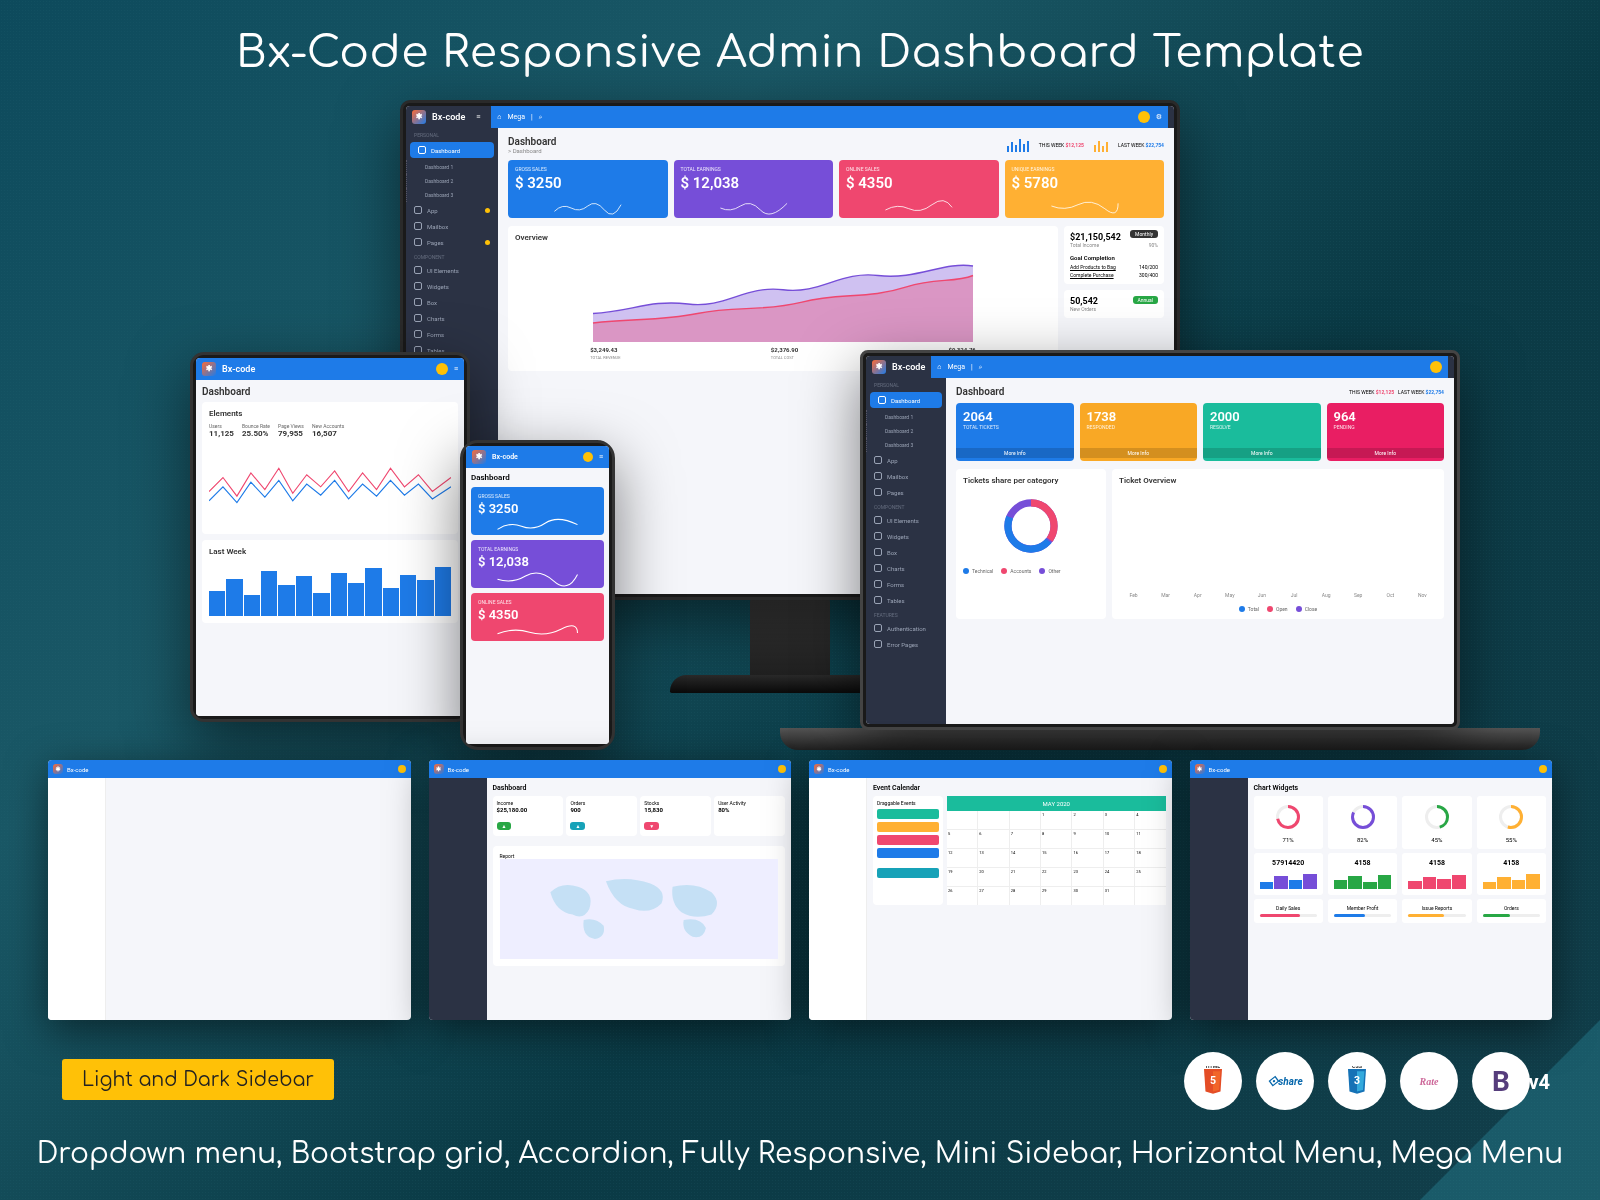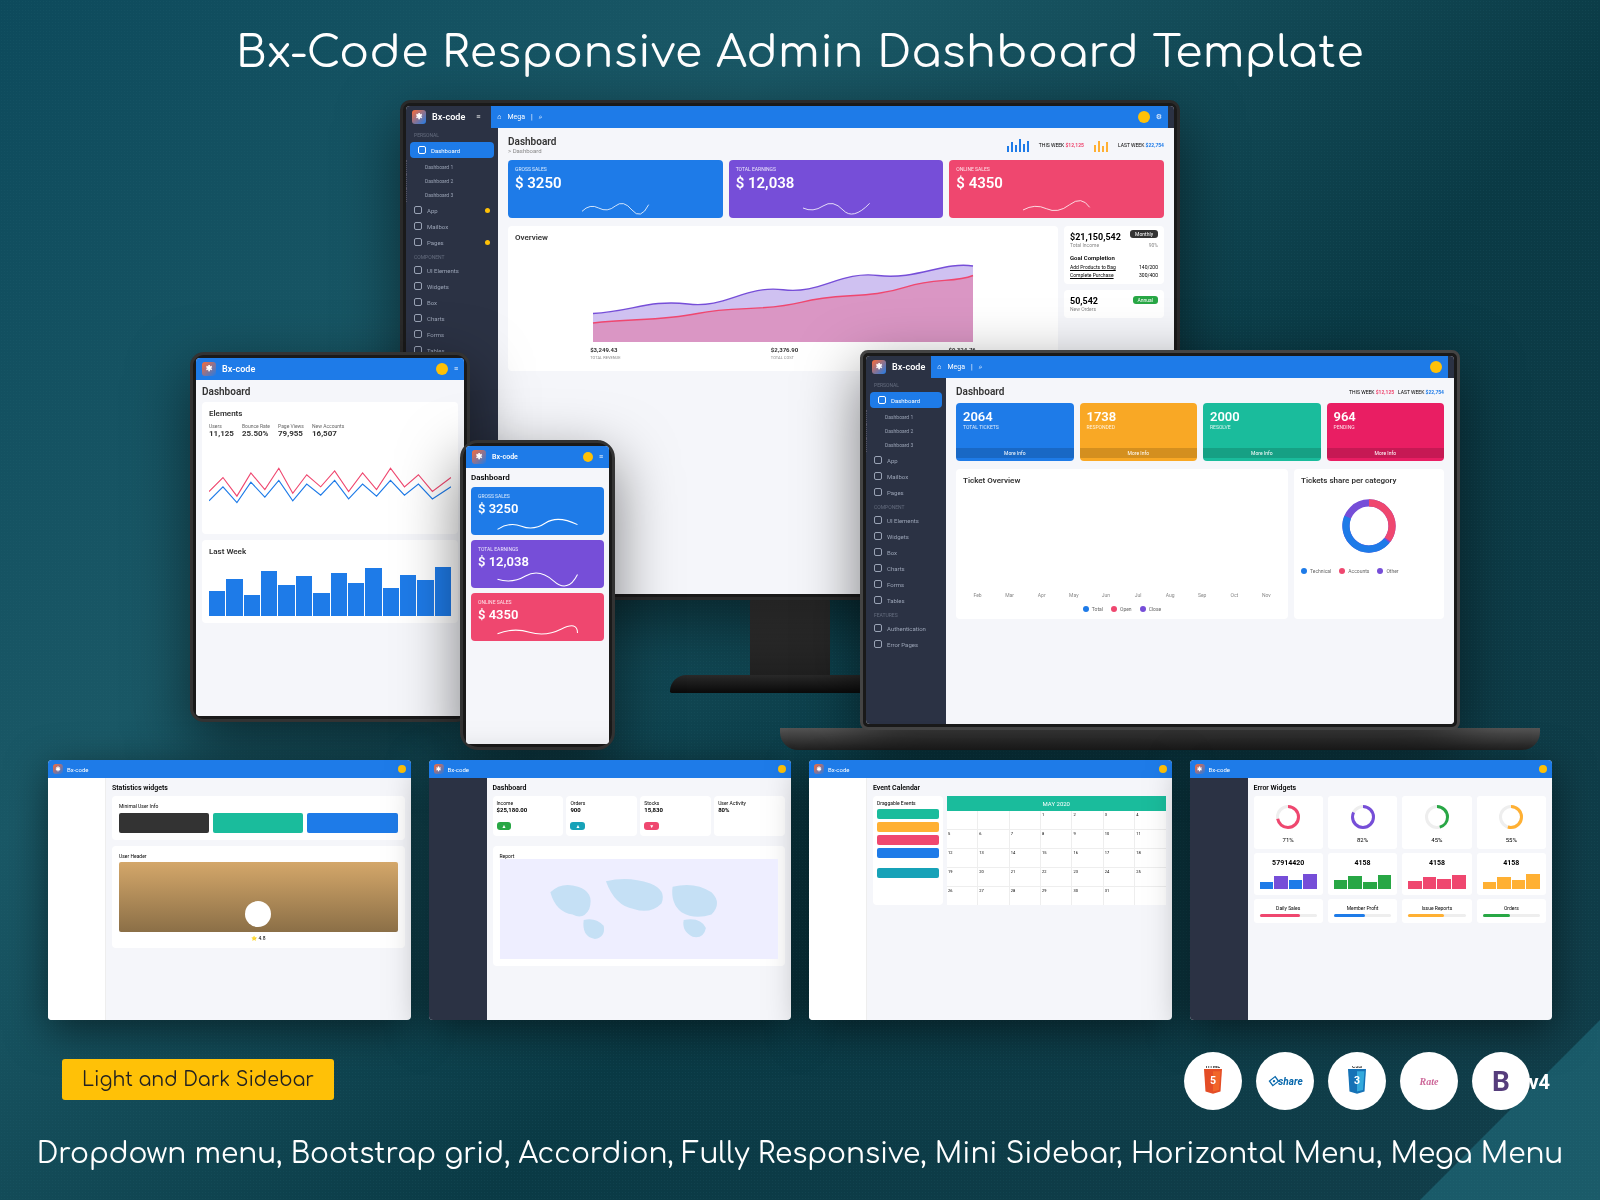--- a/index.html
+++ b/index.html
@@ -253,20 +253,29 @@
             </div>
             <div class="stat-card red">
               <div class="sc-label">ONLINE SALES</div>
               <div class="sc-value big">$ 4350</div>
               <div class="sc-spark">
                   <svg viewBox="0 0 100 30">
                     <path d="M0,18 Q18,8 35,16 T70,10 T100,14" stroke="#fff" stroke-width="1.5" fill="none" opacity=".8"></path>
                   </svg>
                 </div>
             </div>
+            <div class="stat-card orange">
+              <div class="sc-label">UNIQUE EARNINGS</div>
+              <div class="sc-value big">$ 5780</div>
+              <div class="sc-spark">
+                  <svg viewBox="0 0 100 30">
+                    <path d="M0,12 Q20,20 40,10 T80,16 T100,8" stroke="#fff" stroke-width="1.5" fill="none" opacity=".8"></path>
+                  </svg>
+                </div>
+            </div>
           </div>
           <div class="dual-row">
             <div class="panel" style="flex:1">
               <div class="panel-h">Overview</div>
               <div class="chart-area">
                 <svg viewBox="0 0 400 100">
                   <path d="M0,70 C40,68 60,55 100,60 C140,65 160,40 200,45 C240,50 260,25 300,30 C340,35 370,15 400,20 L400,100 L0,100 Z" fill="#764ed8" opacity=".35"></path>
                   <path d="M0,70 C40,68 60,55 100,60 C140,65 160,40 200,45 C240,50 260,25 300,30 C340,35 370,15 400,20" stroke="#764ed8" stroke-width="1.5" fill="none"></path>
                   <path d="M0,80 C40,75 70,78 110,70 C150,62 180,68 220,58 C260,48 290,55 330,42 C360,32 380,38 400,30 L400,100 L0,100 Z" fill="#ef476f" opacity=".35"></path>
                   <path d="M0,80 C40,75 70,78 110,70 C150,62 180,68 220,58 C260,48 290,55 330,42 C360,32 380,38 400,30" stroke="#ef476f" stroke-width="1.5" fill="none"></path>
@@ -409,101 +418,20 @@
                 <div class="sc-label">Resolve</div>
                 <div style="font-size:5px;position:absolute;bottom:3px;left:0;right:0;background:rgba(0,0,0,.15);text-align:center;padding:2px">More Info</div>
               </div>
             <div class="stat-card magenta">
                 <div class="sc-value">964</div>
                 <div class="sc-label">Pending</div>
                 <div style="font-size:5px;position:absolute;bottom:3px;left:0;right:0;background:rgba(0,0,0,.15);text-align:center;padding:2px">More Info</div>
               </div>
           </div>
           <div class="dual-row">
-            <div class="panel" style="flex:1">
-              <div class="panel-h">Ticket Overview</div>
-              <div class="chart-area" style="height:110px;padding-bottom:12px">
-                <div class="bar-chart" id="laptop-bars">
-                    <div class="bar-group">
-                      <span style="height: 70%; background: rgb(30, 123, 232);"></span>
-                      <span style="height: 30%; background: rgb(239, 71, 111);"></span>
-                      <span style="height: 20%; background: rgb(118, 78, 216);"></span>
-                      <div class="x-label">Feb</div>
-                    </div>
-                    <div class="bar-group">
-                      <span style="height: 62%; background: rgb(30, 123, 232);"></span>
-                      <span style="height: 40%; background: rgb(239, 71, 111);"></span>
-                      <span style="height: 25%; background: rgb(118, 78, 216);"></span>
-                      <div class="x-label">Mar</div>
-                    </div>
-                    <div class="bar-group">
-                      <span style="height: 74%; background: rgb(30, 123, 232);"></span>
-                      <span style="height: 34%; background: rgb(239, 71, 111);"></span>
-                      <span style="height: 22%; background: rgb(118, 78, 216);"></span>
-                      <div class="x-label">Apr</div>
-                    </div>
-                    <div class="bar-group">
-                      <span style="height: 58%; background: rgb(30, 123, 232);"></span>
-                      <span style="height: 28%; background: rgb(239, 71, 111);"></span>
-                      <span style="height: 18%; background: rgb(118, 78, 216);"></span>
-                      <div class="x-label">May</div>
-                    </div>
-                    <div class="bar-group">
-                      <span style="height: 80%; background: rgb(30, 123, 232);"></span>
-                      <span style="height: 42%; background: rgb(239, 71, 111);"></span>
-                      <span style="height: 28%; background: rgb(118, 78, 216);"></span>
-                      <div class="x-label">Jun</div>
-                    </div>
-                    <div class="bar-group">
-                      <span style="height: 71%; background: rgb(30, 123, 232);"></span>
-                      <span style="height: 38%; background: rgb(239, 71, 111);"></span>
-                      <span style="height: 24%; background: rgb(118, 78, 216);"></span>
-                      <div class="x-label">Jul</div>
-                    </div>
-                    <div class="bar-group">
-                      <span style="height: 88%; background: rgb(30, 123, 232);"></span>
-                      <span style="height: 45%; background: rgb(239, 71, 111);"></span>
-                      <span style="height: 30%; background: rgb(118, 78, 216);"></span>
-                      <div class="x-label">Aug</div>
-                    </div>
-                    <div class="bar-group">
-                      <span style="height: 76%; background: rgb(30, 123, 232);"></span>
-                      <span style="height: 36%; background: rgb(239, 71, 111);"></span>
-                      <span style="height: 26%; background: rgb(118, 78, 216);"></span>
-                      <div class="x-label">Sep</div>
-                    </div>
-                    <div class="bar-group">
-                      <span style="height: 90%; background: rgb(30, 123, 232);"></span>
-                      <span style="height: 44%; background: rgb(239, 71, 111);"></span>
-                      <span style="height: 32%; background: rgb(118, 78, 216);"></span>
-                      <div class="x-label">Oct</div>
-                    </div>
-                    <div class="bar-group">
-                      <span style="height: 67%; background: rgb(30, 123, 232);"></span>
-                      <span style="height: 30%; background: rgb(239, 71, 111);"></span>
-                      <span style="height: 22%; background: rgb(118, 78, 216);"></span>
-                      <div class="x-label">Nov</div>
-                    </div>
-                  </div>
-              </div>
-              <div class="legend" style="justify-content:center">
-                <span>
-                    <span class="dot" style="background:#1e7be8"></span>
-                    <span>Total</span>
-                  </span>
-                <span>
-                    <span class="dot" style="background:#ef476f"></span>
-                    <span>Open</span>
-                  </span>
-                <span>
-                    <span class="dot" style="background:#764ed8"></span>
-                    <span>Close</span>
-                  </span>
-              </div>
-            </div>
             <div class="panel" style="width:150px">
               <div class="panel-h">Tickets share per category</div>
               <svg class="pie" viewBox="0 0 100 100" style="display:block;margin:5px auto">
                 <circle cx="50" cy="50" r="32" class="donut-ring" stroke="#764ed8"></circle>
                 <circle cx="50" cy="50" r="32" class="donut-ring" stroke="#ef476f" stroke-dasharray="70 200" transform="rotate(-90 50 50)"></circle>
                 <circle cx="50" cy="50" r="32" class="donut-ring" stroke="#1e7be8" stroke-dasharray="90 200" transform="rotate(40 50 50)"></circle>
               </svg>
               <div class="legend">
                 <span>
                     <span class="dot" style="background:#1e7be8"></span>
@@ -512,20 +440,101 @@
                 <span>
                     <span class="dot" style="background:#ef476f"></span>
                     <span>Accounts</span>
                   </span>
                 <span>
                     <span class="dot" style="background:#764ed8"></span>
                     <span>Other</span>
                   </span>
               </div>
             </div>
+            <div class="panel" style="flex:1">
+              <div class="panel-h">Ticket Overview</div>
+              <div class="chart-area" style="height:110px;padding-bottom:12px">
+                <div class="bar-chart" id="laptop-bars">
+                    <div class="bar-group">
+                      <span style="height: 70%; background: rgb(30, 123, 232);"></span>
+                      <span style="height: 30%; background: rgb(239, 71, 111);"></span>
+                      <span style="height: 20%; background: rgb(118, 78, 216);"></span>
+                      <div class="x-label">Feb</div>
+                    </div>
+                    <div class="bar-group">
+                      <span style="height: 62%; background: rgb(30, 123, 232);"></span>
+                      <span style="height: 40%; background: rgb(239, 71, 111);"></span>
+                      <span style="height: 25%; background: rgb(118, 78, 216);"></span>
+                      <div class="x-label">Mar</div>
+                    </div>
+                    <div class="bar-group">
+                      <span style="height: 74%; background: rgb(30, 123, 232);"></span>
+                      <span style="height: 34%; background: rgb(239, 71, 111);"></span>
+                      <span style="height: 22%; background: rgb(118, 78, 216);"></span>
+                      <div class="x-label">Apr</div>
+                    </div>
+                    <div class="bar-group">
+                      <span style="height: 58%; background: rgb(30, 123, 232);"></span>
+                      <span style="height: 28%; background: rgb(239, 71, 111);"></span>
+                      <span style="height: 18%; background: rgb(118, 78, 216);"></span>
+                      <div class="x-label">May</div>
+                    </div>
+                    <div class="bar-group">
+                      <span style="height: 80%; background: rgb(30, 123, 232);"></span>
+                      <span style="height: 42%; background: rgb(239, 71, 111);"></span>
+                      <span style="height: 28%; background: rgb(118, 78, 216);"></span>
+                      <div class="x-label">Jun</div>
+                    </div>
+                    <div class="bar-group">
+                      <span style="height: 71%; background: rgb(30, 123, 232);"></span>
+                      <span style="height: 38%; background: rgb(239, 71, 111);"></span>
+                      <span style="height: 24%; background: rgb(118, 78, 216);"></span>
+                      <div class="x-label">Jul</div>
+                    </div>
+                    <div class="bar-group">
+                      <span style="height: 88%; background: rgb(30, 123, 232);"></span>
+                      <span style="height: 45%; background: rgb(239, 71, 111);"></span>
+                      <span style="height: 30%; background: rgb(118, 78, 216);"></span>
+                      <div class="x-label">Aug</div>
+                    </div>
+                    <div class="bar-group">
+                      <span style="height: 76%; background: rgb(30, 123, 232);"></span>
+                      <span style="height: 36%; background: rgb(239, 71, 111);"></span>
+                      <span style="height: 26%; background: rgb(118, 78, 216);"></span>
+                      <div class="x-label">Sep</div>
+                    </div>
+                    <div class="bar-group">
+                      <span style="height: 90%; background: rgb(30, 123, 232);"></span>
+                      <span style="height: 44%; background: rgb(239, 71, 111);"></span>
+                      <span style="height: 32%; background: rgb(118, 78, 216);"></span>
+                      <div class="x-label">Oct</div>
+                    </div>
+                    <div class="bar-group">
+                      <span style="height: 67%; background: rgb(30, 123, 232);"></span>
+                      <span style="height: 30%; background: rgb(239, 71, 111);"></span>
+                      <span style="height: 22%; background: rgb(118, 78, 216);"></span>
+                      <div class="x-label">Nov</div>
+                    </div>
+                  </div>
+              </div>
+              <div class="legend" style="justify-content:center">
+                <span>
+                    <span class="dot" style="background:#1e7be8"></span>
+                    <span>Total</span>
+                  </span>
+                <span>
+                    <span class="dot" style="background:#ef476f"></span>
+                    <span>Open</span>
+                  </span>
+                <span>
+                    <span class="dot" style="background:#764ed8"></span>
+                    <span>Close</span>
+                  </span>
+              </div>
+            </div>
           </div>
         </div>
       </div>
     </div>
   </div>
 
   <div class="device tablet">
     <div class="screen">
       <div class="topbar">
         <span class="logo-badge">✱</span>
@@ -632,38 +641,20 @@
 <div class="thumbs">
   <div class="thumb">
     <div class="th-top">
         <span class="logo-badge" style="width:10px;height:10px;line-height:10px;font-size:6px">✱</span>
         <span>Bx-code</span>
         <span class="spacer"></span>
         <span class="yellow-dot" style="width:8px;height:8px"></span>
       </div>
     <div class="th-body">
       <div class="th-side light"></div>
-      <div class="th-main">
-        <div style="font-size:7px;font-weight:600">Statistics widgets</div>
-        <div class="panel" style="margin-top:4px">
-            <div style="font-size:5px">Minimal User Info</div>
-          <div style="display:flex;gap:4px;margin-top:4px">
-              <div style="flex:1;height:20px;background:#333;border-radius:2px"></div>
-              <div style="flex:1;height:20px;background:#1abc9c;border-radius:2px"></div>
-              <div style="flex:1;height:20px;background:#1e7be8;border-radius:2px"></div>
-            </div>
-        </div>
-        <div class="panel">
-            <div style="font-size:5px">User Header</div>
-          <div style="height:70px;background:linear-gradient(180deg,#d4a76a,#8b6f47);border-radius:2px;margin-top:3px;position:relative">
-            <div style="position:absolute;bottom:5px;left:50%;transform:translateX(-50%);width:26px;height:26px;background:#fff;border-radius:50%"></div>
-          </div>
-          <div style="font-size:5px;text-align:center;margin-top:3px">⭐ 4.8</div>
-        </div>
-      </div>
     </div>
   </div>
   <div class="thumb">
     <div class="th-top">
         <span class="logo-badge" style="width:10px;height:10px;line-height:10px;font-size:6px">✱</span>
         <span>Bx-code</span>
         <span class="spacer"></span>
         <span class="yellow-dot" style="width:8px;height:8px"></span>
       </div>
     <div class="th-body">
@@ -757,21 +748,21 @@
   <div class="thumb">
     <div class="th-top">
         <span class="logo-badge" style="width:10px;height:10px;line-height:10px;font-size:6px">✱</span>
         <span>Bx-code</span>
         <span class="spacer"></span>
         <span class="yellow-dot" style="width:8px;height:8px"></span>
       </div>
     <div class="th-body">
       <div class="th-side"></div>
       <div class="th-main">
-        <div style="font-size:7px;font-weight:600">Error Widgets</div>
+        <div style="font-size:7px;font-weight:600">Chart Widgets</div>
         <div class="gauge-row" style="margin-top:4px">
           <div class="gauge-card"><svg width="30" height="30" viewBox="0 0 40 40">
                 <circle cx="20" cy="20" r="14" fill="none" stroke="#eee" stroke-width="4"></circle>
                 <circle cx="20" cy="20" r="14" fill="none" stroke="#ef476f" stroke-width="4" stroke-dasharray="63 88" transform="rotate(-90 20 20)"></circle>
               </svg><div style="font-size:6px">71%</div></div>
           <div class="gauge-card"><svg width="30" height="30" viewBox="0 0 40 40">
                 <circle cx="20" cy="20" r="14" fill="none" stroke="#eee" stroke-width="4"></circle>
                 <circle cx="20" cy="20" r="14" fill="none" stroke="#764ed8" stroke-width="4" stroke-dasharray="72 88" transform="rotate(-90 20 20)"></circle>
               </svg><div style="font-size:6px">82%</div></div>
           <div class="gauge-card"><svg width="30" height="30" viewBox="0 0 40 40">

